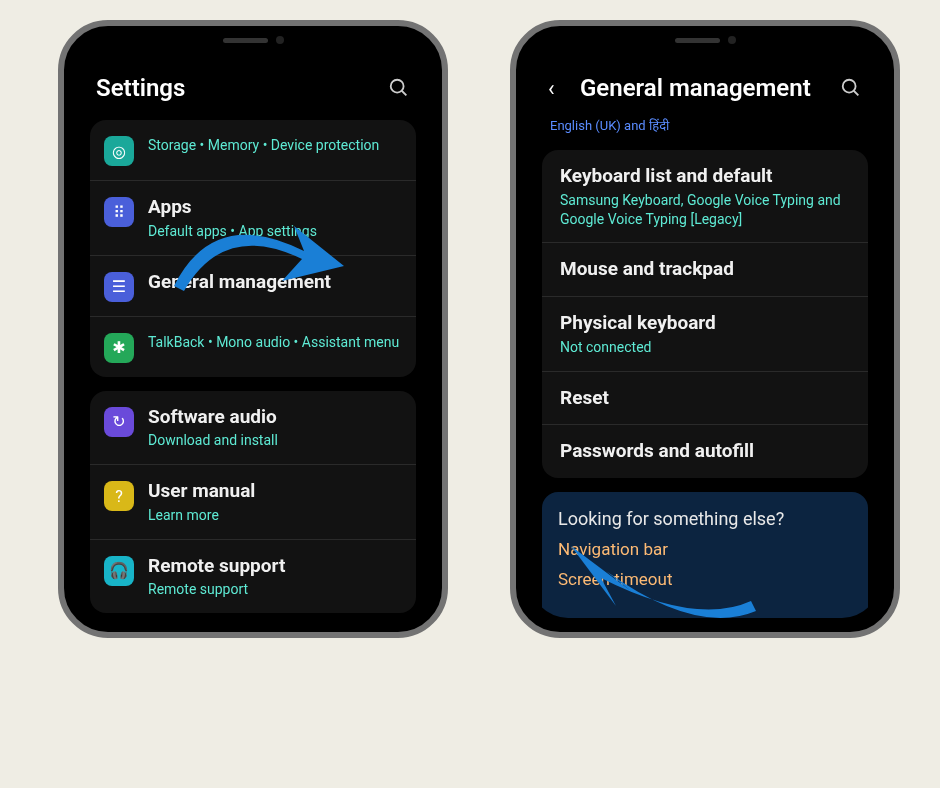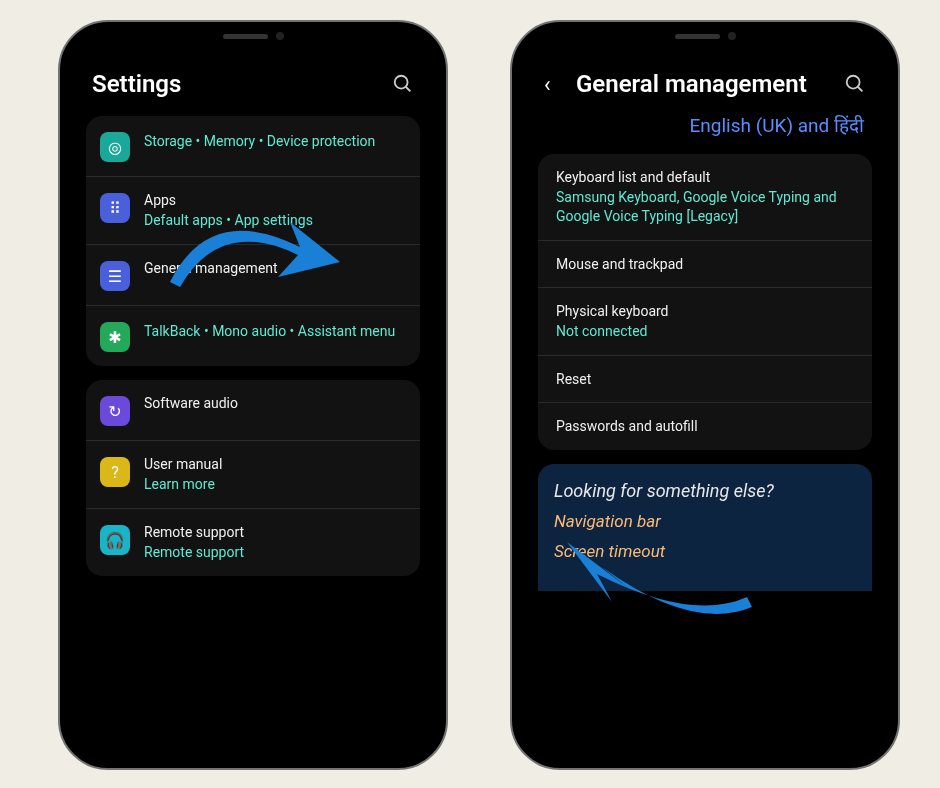--- a/index.html
+++ b/index.html
@@ -6,24 +6,24 @@
   body {
     background: #efede4;
     width: 940px;
     height: 788px;
     position: relative;
     font-family: -apple-system, BlinkMacSystemFont, "Segoe UI", Roboto, sans-serif;
   }
   .phone {
     position: absolute;
     width: 390px;
-    height: 750px;
+    height: 618px;
     background: #000;
     border-radius: 50px;
-    border: 2px solid #737373;
+    border: 6px solid #737373;
     overflow: hidden;
   }
   .phone.left { left: 58px; top: 20px; }
   .phone.right { left: 510px; top: 20px; }
 
   
   .side-btn { position: absolute; background: #222; border-radius: 3px; }
   .vol-up   { left: -6px; top: 115px; width: 6px; height: 36px; }
   .vol-down { left: -6px; top: 165px; width: 6px; height: 62px; }
   .vol-down2{ left: -6px; top: 240px; width: 6px; height: 62px; }
@@ -101,44 +101,42 @@
     display: flex;
     align-items: center;
     justify-content: center;
     font-size: 16px;
     color: #fff;
     margin-top: 2px;
   }
   .item .txt { flex: 1; }
   .item .ttl {
     color: #f0f0f0;
-    font-size: 14px;
-    font-weight: 400;
+    font-size: 19px;
+    font-weight: 700;
     line-height: 1.3;
   }
   .item .sub {
     color: #5eead4;
     font-size: 14px;
     line-height: 1.35;
     margin-top: 2px;
   }
   .item.noicon { padding-left: 18px; }
 
   .link-top {
     color: #5a8cff;
-    font-size: 19px;
+    font-size: 13px;
     padding: 2px 20px 10px 20px;
-    text-align: right;
   }
   .looking {
     background: #0c2440;
     margin: 0 8px 0 8px;
     padding: 16px 16px 30px 16px;
     border-radius: 16px 16px 0 0;
-    font-style: italic;
   }
   .looking .ttl { color: #e8e8e8; font-size: 18px; margin-bottom: 10px; }
   .looking .link { color: #fdba74; font-size: 17px; margin-top: 10px; }
 
   .arrow {
     position: absolute;
     pointer-events: none;
     z-index: 20;
   }
   .arrow svg path { fill: #1a7fd6; }
@@ -200,20 +198,21 @@
           <div class="txt">
             <div class="sub">TalkBack  •  Mono audio  •  Assistant menu</div>
           </div>
         </div>
       </div>
       <div class="group">
         <div class="item">
           <div class="icon ic-update">↻</div>
           <div class="txt">
             <div class="ttl">Software audio</div>
+            <div class="sub">Download and install</div>
           </div>
         </div>
         <div class="item">
           <div class="icon ic-manual">?</div>
           <div class="txt">
             <div class="ttl">User manual</div>
             <div class="sub">Learn more</div>
           </div>
         </div>
         <div class="item">

